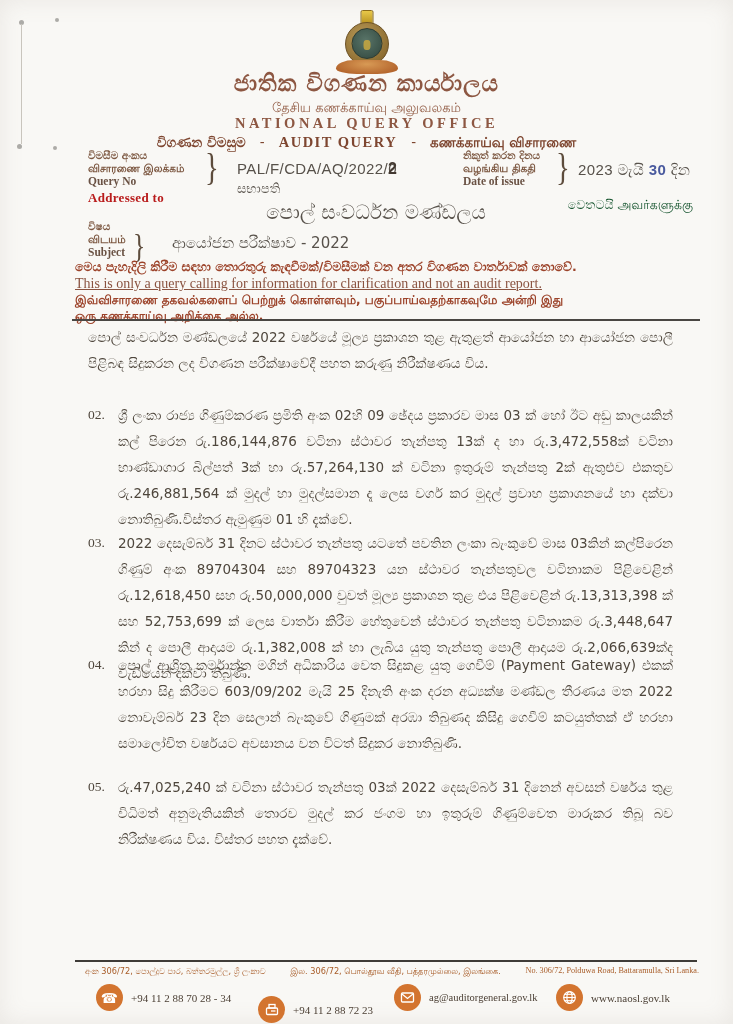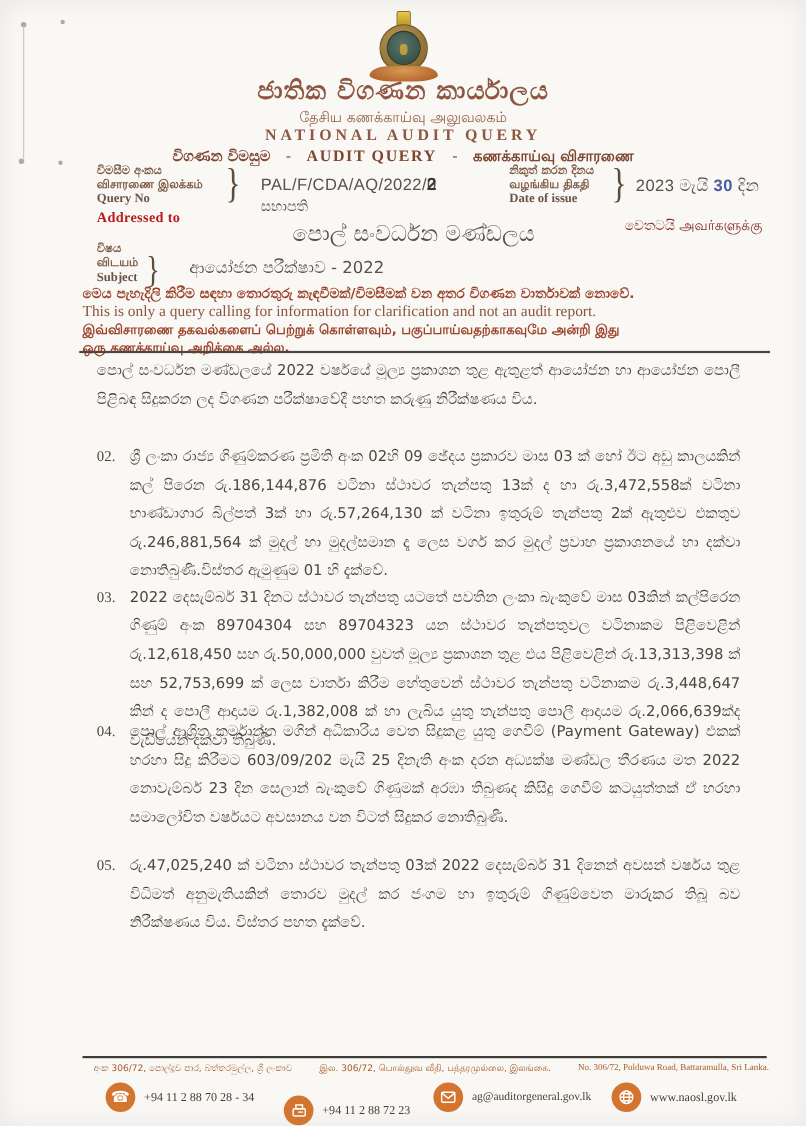--- a/index.html
+++ b/index.html
@@ -42,25 +42,25 @@
   
   .lbl-stack { font-size:10.5px; line-height:13px; color:#7e5a44; font-weight:bold; }
   .lbl-stack .en { font-family:"Liberation Serif", serif; font-size:11.5px; color:#6a5244; }
   .brace { font-size:38px; font-weight:200; color:#5d4c3c; transform:scaleX(.75); transform-origin:left center;
            font-family:"Liberation Serif", serif; line-height:38px; }
   .meta-val { font-family:Liberation Sans, sans-serif; font-size:15px; color:#57514a; letter-spacing:.4px; }
   .hand { font-weight:bold; color:#433931; font-size:16px; margin-left:-9px; }
   .hand-blue { color:#4a5a9e; font-weight:bold; font-size:15px; }
   .addr-to { font-family:"Liberation Serif", serif; font-size:13px; color:#b91c1c; font-weight:bold; letter-spacing:.3px; }
   .si-val { font-size:13px; color:#57514a; }
-  .to-line { font-size:12.5px; color:#7f1d1d; }
+  .to-line { font-size:12.5px; color:#14532d; }
 
   
   .notice-si { left:75px; top:259px; font-size:12.5px; font-weight:bold; color:#9c432a; }
-  .notice-en { left:75px; top:276px; font-size:14px; color:#8a5340; font-family:"Liberation Serif", serif; }
+  .notice-en { left:75px; top:276px; font-size:14px; color:#8a5340; font-family:"Liberation Serif", serif;text-decoration:underline; }
   .notice-ta { left:75px; top:292px; width:505px; font-size:12px; font-weight:bold; color:#9c432a; line-height:16px; }
   .rule { position:absolute; height:2px; background:#4a4743; }
 
   
   .body-text { font-size:13.5px; color:#4e463c; line-height:26px; text-align:justify; }
   .intro { left:88px; top:324px; width:585px; }
   .item { left:88px; width:585px; display:flex;margin-top:24px; }
   .item .num { width:30px; flex:0 0 30px; font-family:"Liberation Serif", serif; font-size:13.5px;
                color:#4e463c; line-height:26px; }
   .item .txt { flex:1; }
@@ -89,21 +89,21 @@
   <div class="logo">
     <div class="logo-pin"></div>
     <div class="logo-ring"></div>
     <div class="logo-core"></div>
     <div class="logo-kernel"></div>
     <div class="logo-base"></div>
   </div>
 
   <div class="abs title-si">ජාතික විගණන කාර්යාලය</div>
   <div class="abs title-ta">தேசிய கணக்காய்வு அலுவலகம்</div>
-  <div class="abs title-en">NATIONAL AUDIT QUERY</div>
+  <div class="abs title-en">NATIONAL QUERY OFFICE</div>
 
   <div class="abs query-line">
     <span>විගණන විමසුම</span><span class="sep">-</span><span class="en">AUDIT QUERY</span><span class="sep">-</span><span>கணக்காய்வு விசாரணை</span>
   </div>
 
   <div class="abs lbl-stack" style="left:88px; top:149px;">
     <div>විමසීම අංකය</div>
     <div>விசாரணை இலக்கம்</div>
     <div class="en">Query No</div>
   </div>

